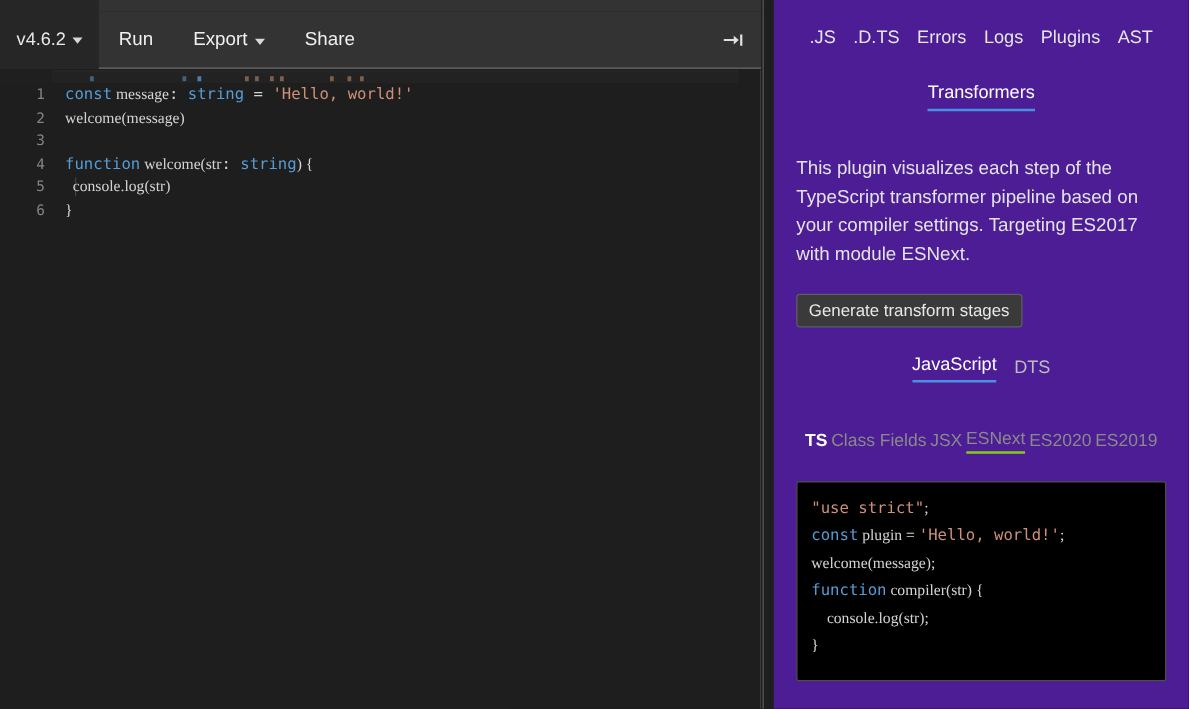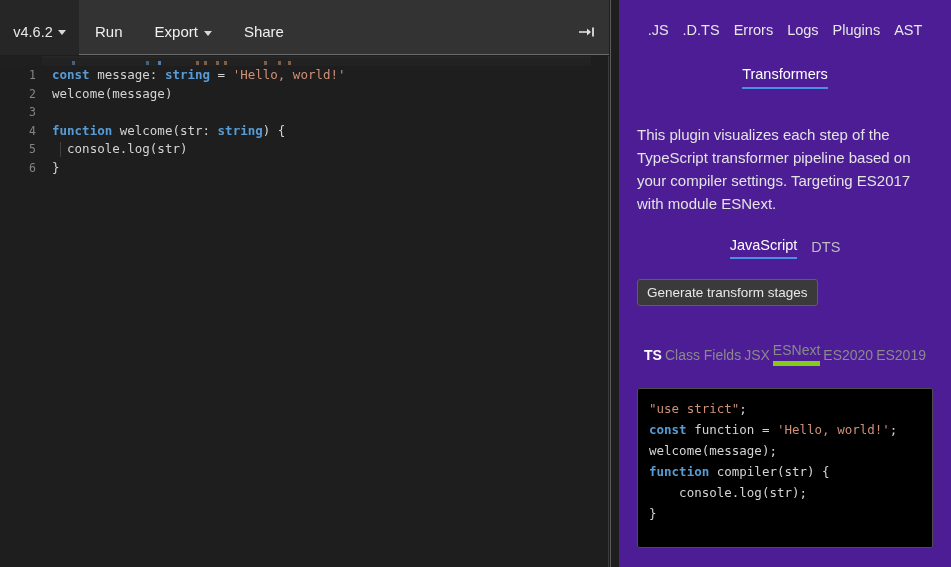--- a/index.html
+++ b/index.html
@@ -90,23 +90,23 @@
   }
   .code-line { position:relative; height:18.5px; white-space:pre; }
   .ln {
     position:absolute; left:0; top:0; width:36px;
     text-align:right; color:#858585; font-size:11.5px;
     font-family:"DejaVu Sans Mono", monospace;
   }
   .ltxt { position:absolute; left:52px; top:0; color:#d4d4d4; }
   .indent-guide { position:absolute; left:60px; top:2px; width:1px; height:15px; background:#404040; }
 
-  .kw  { color:#569cd6;font-weight:bold; }
+  .kw  { color:#569cd6; }
   .str { color:#ce9178; }
-  .pln { color:#d4d4d4; }
+  .pln { color:#d4d4d4;font-family:Liberation Serif, serif; }
   .op  { color:#d4d4d4; }
 
   
   #divider { width:10px; height:567px; background:#1e1e1e; position:relative; }
   #divider .line { position:absolute; left:1px; top:0; width:1px; height:567px; background:#5a5a5a; }
 
   
   #right-pane {
     width:332px; height:567px;
     background:#4c1d95;
@@ -168,21 +168,21 @@
     font-size:14px;
     margin-top:6px;
   }
   #stage-row-1 { margin-top:36px; }
   #stage-row-2 { margin-top:17px; }
   .stage {
     cursor:pointer; color:#8a8a8a; padding-bottom:3px;
     white-space:nowrap;
   }
   .stage.current { color:#ffffff; font-weight:bold; }
-  .stage.selected { border-bottom:5px solid #84cc16; }
+  .stage.selected { border-bottom:2px solid #84cc16; }
 
   #out-code {
     margin:22px 18px 0 18px;
     background:#000000;
     border:1px solid #4d4d4d;
     border-radius:2px;
     padding:9px 11px 12px 11px;
     font-family:"DejaVu Sans Mono", monospace;
     font-size:12.5px;
     line-height:21px;
@@ -270,41 +270,41 @@
         <div class="rp-tab">Plugins</div>
         <div class="rp-tab">AST</div>
       </div>
 
     <div id="plugin-title-row">
       <div id="plugin-title">Transformers</div>
     </div>
 
     <div id="plugin-desc">This plugin visualizes each step of the TypeScript transformer pipeline based on your compiler settings. Targeting ES2017 with module ESNext.</div>
 
+    <div id="gen-btn-row">
+      <button id="gen-btn">Generate transform stages</button>
+    </div>
+
     <div id="out-tabs">
         <div class="ot active">JavaScript</div>
         <div class="ot">DTS</div>
       </div>
-
-    <div id="gen-btn-row">
-      <button id="gen-btn">Generate transform stages</button>
-    </div>
 
     <div class="stage-row" id="stage-row-1">
         <div class="stage current">TS</div>
         <div class="stage">Class Fields</div>
         <div class="stage">JSX</div>
         <div class="stage selected">ESNext</div>
         <div class="stage">ES2020</div>
         <div class="stage">ES2019</div>
       </div>
 
     <div id="out-code">
         <div class="oline"><span class="str">"use strict"</span><span class="pln">;</span></div>
-        <div class="oline"><span class="kw">const</span><span class="pln"> function = </span><span class="str">'Hello, world!'</span><span class="pln">;</span></div>
+        <div class="oline"><span class="kw">const</span><span class="pln"> plugin = </span><span class="str">'Hello, world!'</span><span class="pln">;</span></div>
         <div class="oline"><span class="pln">welcome(message);</span></div>
         <div class="oline"><span class="kw">function</span><span class="pln"> compiler(str) {</span></div>
         <div class="oline"><span class="pln">    console.log(str);</span></div>
         <div class="oline"><span class="pln">}</span></div>
       </div>
   </div>
 
 </div>
 
 </body></html>

